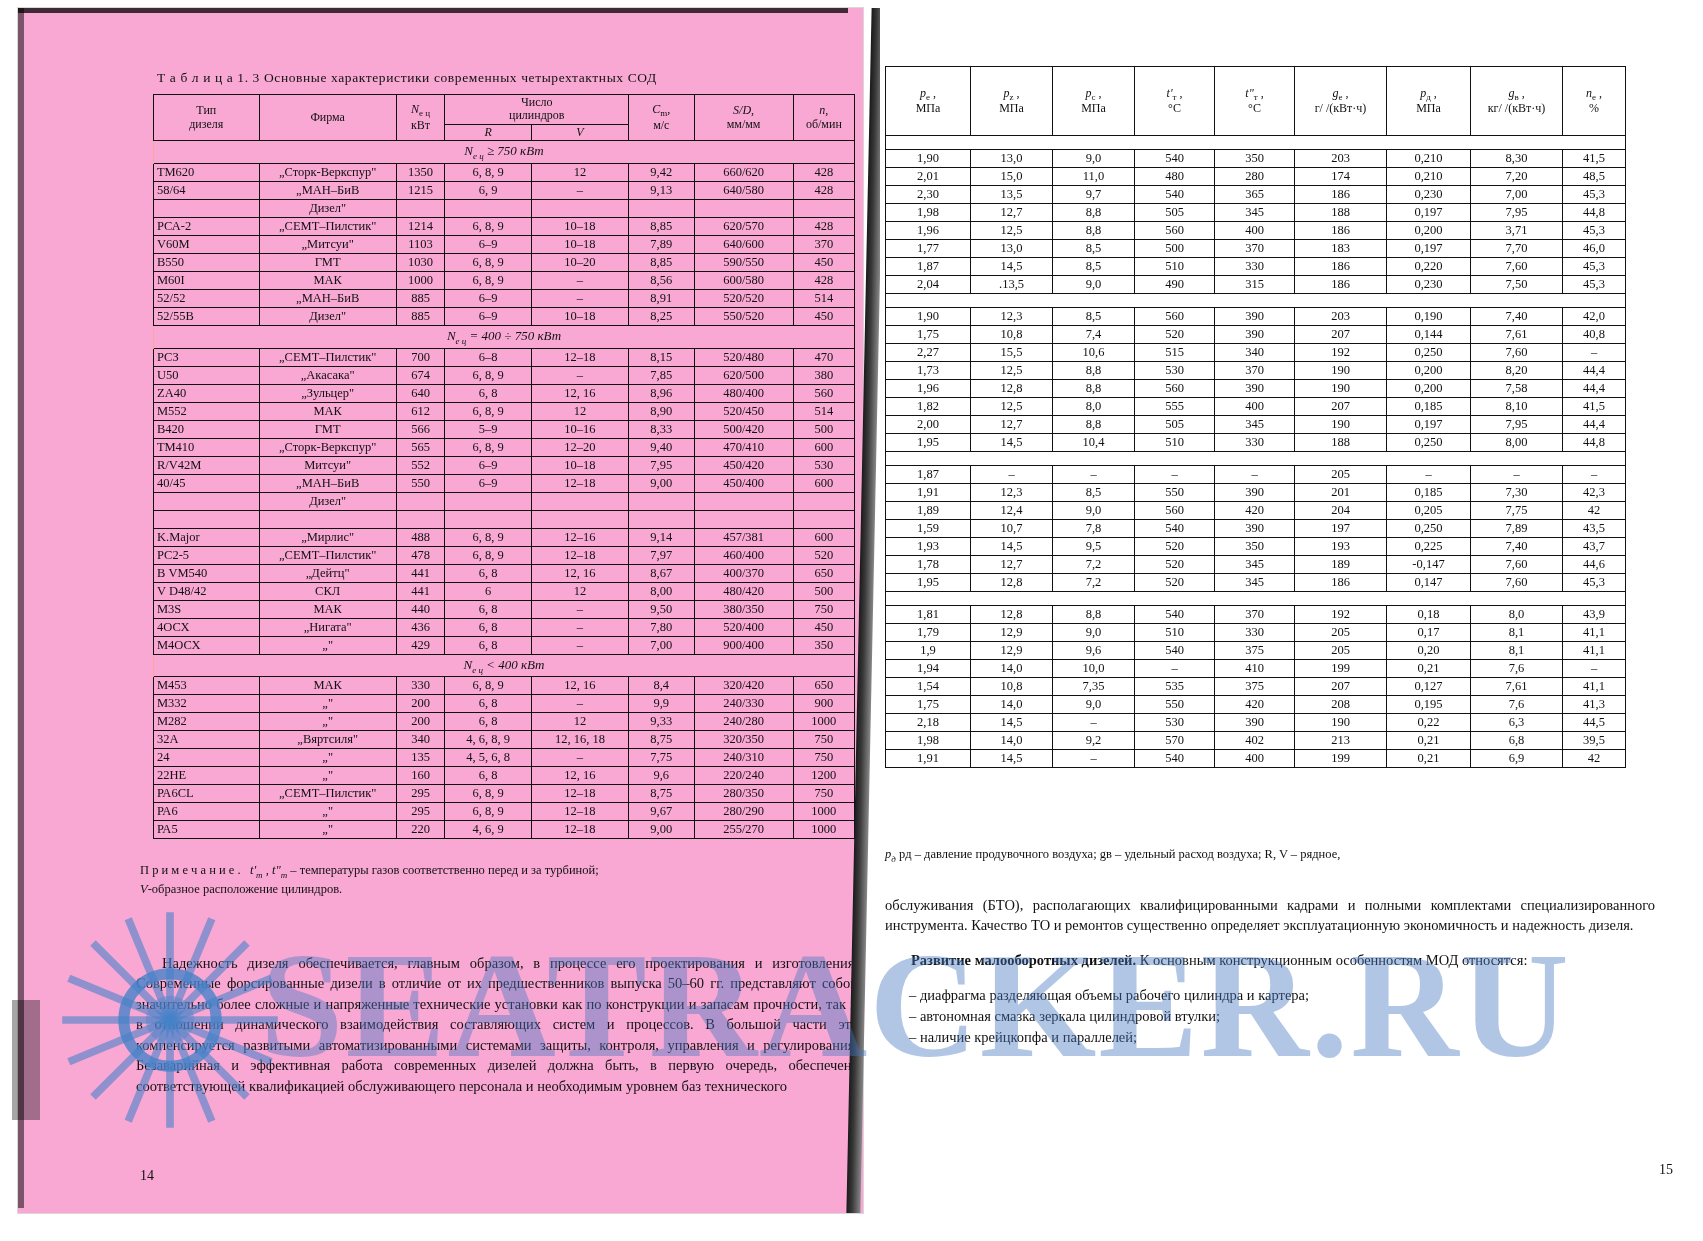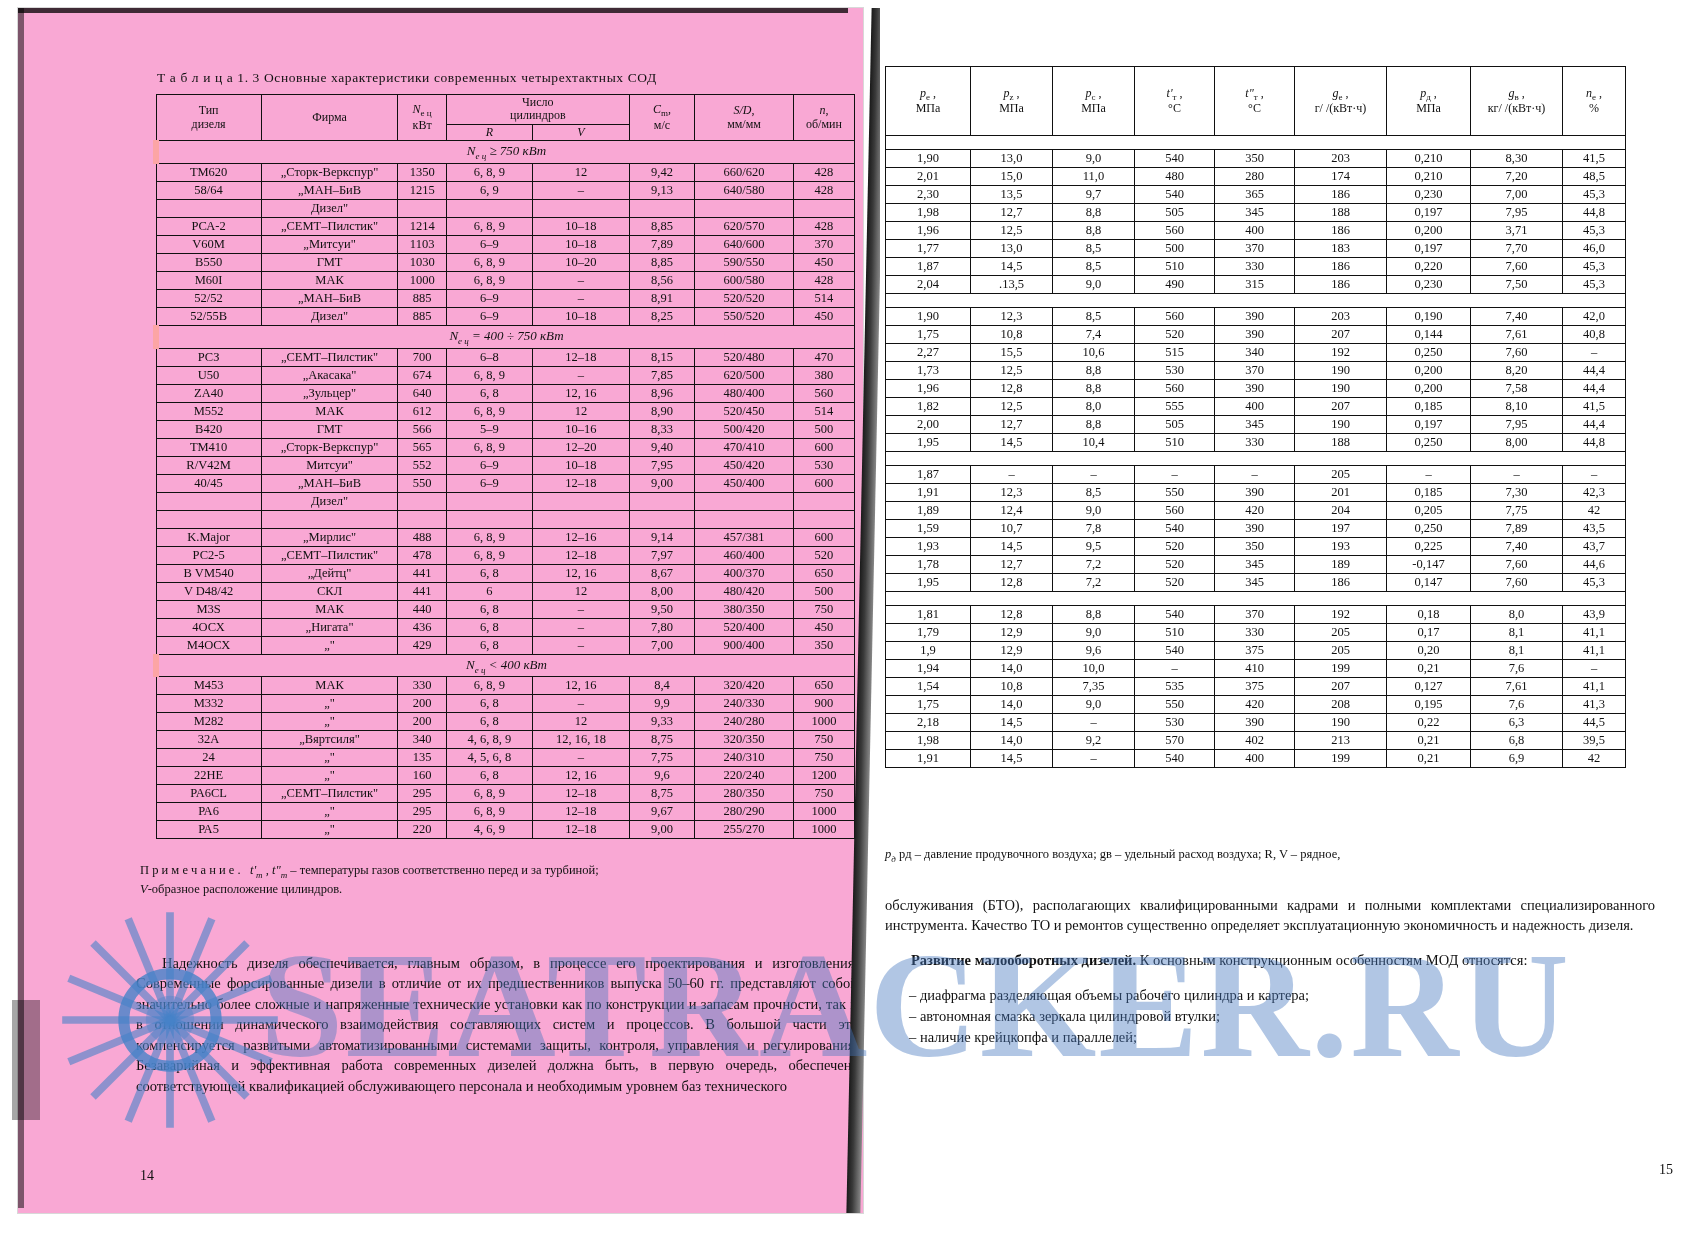--- a/index.html
+++ b/index.html
@@ -12,24 +12,24 @@
       background:linear-gradient(90deg,#1a1a1a,#3a3a3a 40%,#888 100%);transform:skewX(-1.2deg);}
   .sheet-right{position:absolute;left:880px;top:0;width:823px;height:1108px;background:#fff;}
   .topline{position:absolute;left:1250px;top:6px;width:320px;height:3px;background:#222;}
 
   
   table{border-collapse:collapse;}
   .tbl{font-size:12.5px;}
   .tbl td,.tbl th{border:1px solid #111;padding:1px 3px;vertical-align:middle;}
 
   .caption{font-size:13.5px;letter-spacing:.6px;padding-left:4px;}
-  .grp td{border-left:6px solid #fca5a5;border-right:1px solid #111;border-top:none;border-bottom:none;
+  .grp td{border-left:1px solid #fca5a5;border-right:1px solid #111;border-top:none;border-bottom:none;
           text-align:center;font-style:italic;font-size:13px;padding:2px 0;}
   .c{text-align:center;}
-  .l{text-align:center;margin-left:41px;}
+  .l{text-align:left;margin-left:41px;}
   .hdr td{text-align:center;font-size:12px;line-height:1.12;}
 
   
   .t1{width:702px;table-layout:fixed;}
   .t1 .c1{width:100px;}
   .t1 .c2{width:130px;}
   .t1 .c3{width:46px;}
   .t1 .c4{width:82px;}
   .t1 .c5{width:92px;}
   .t1 .c6{width:62px;}

